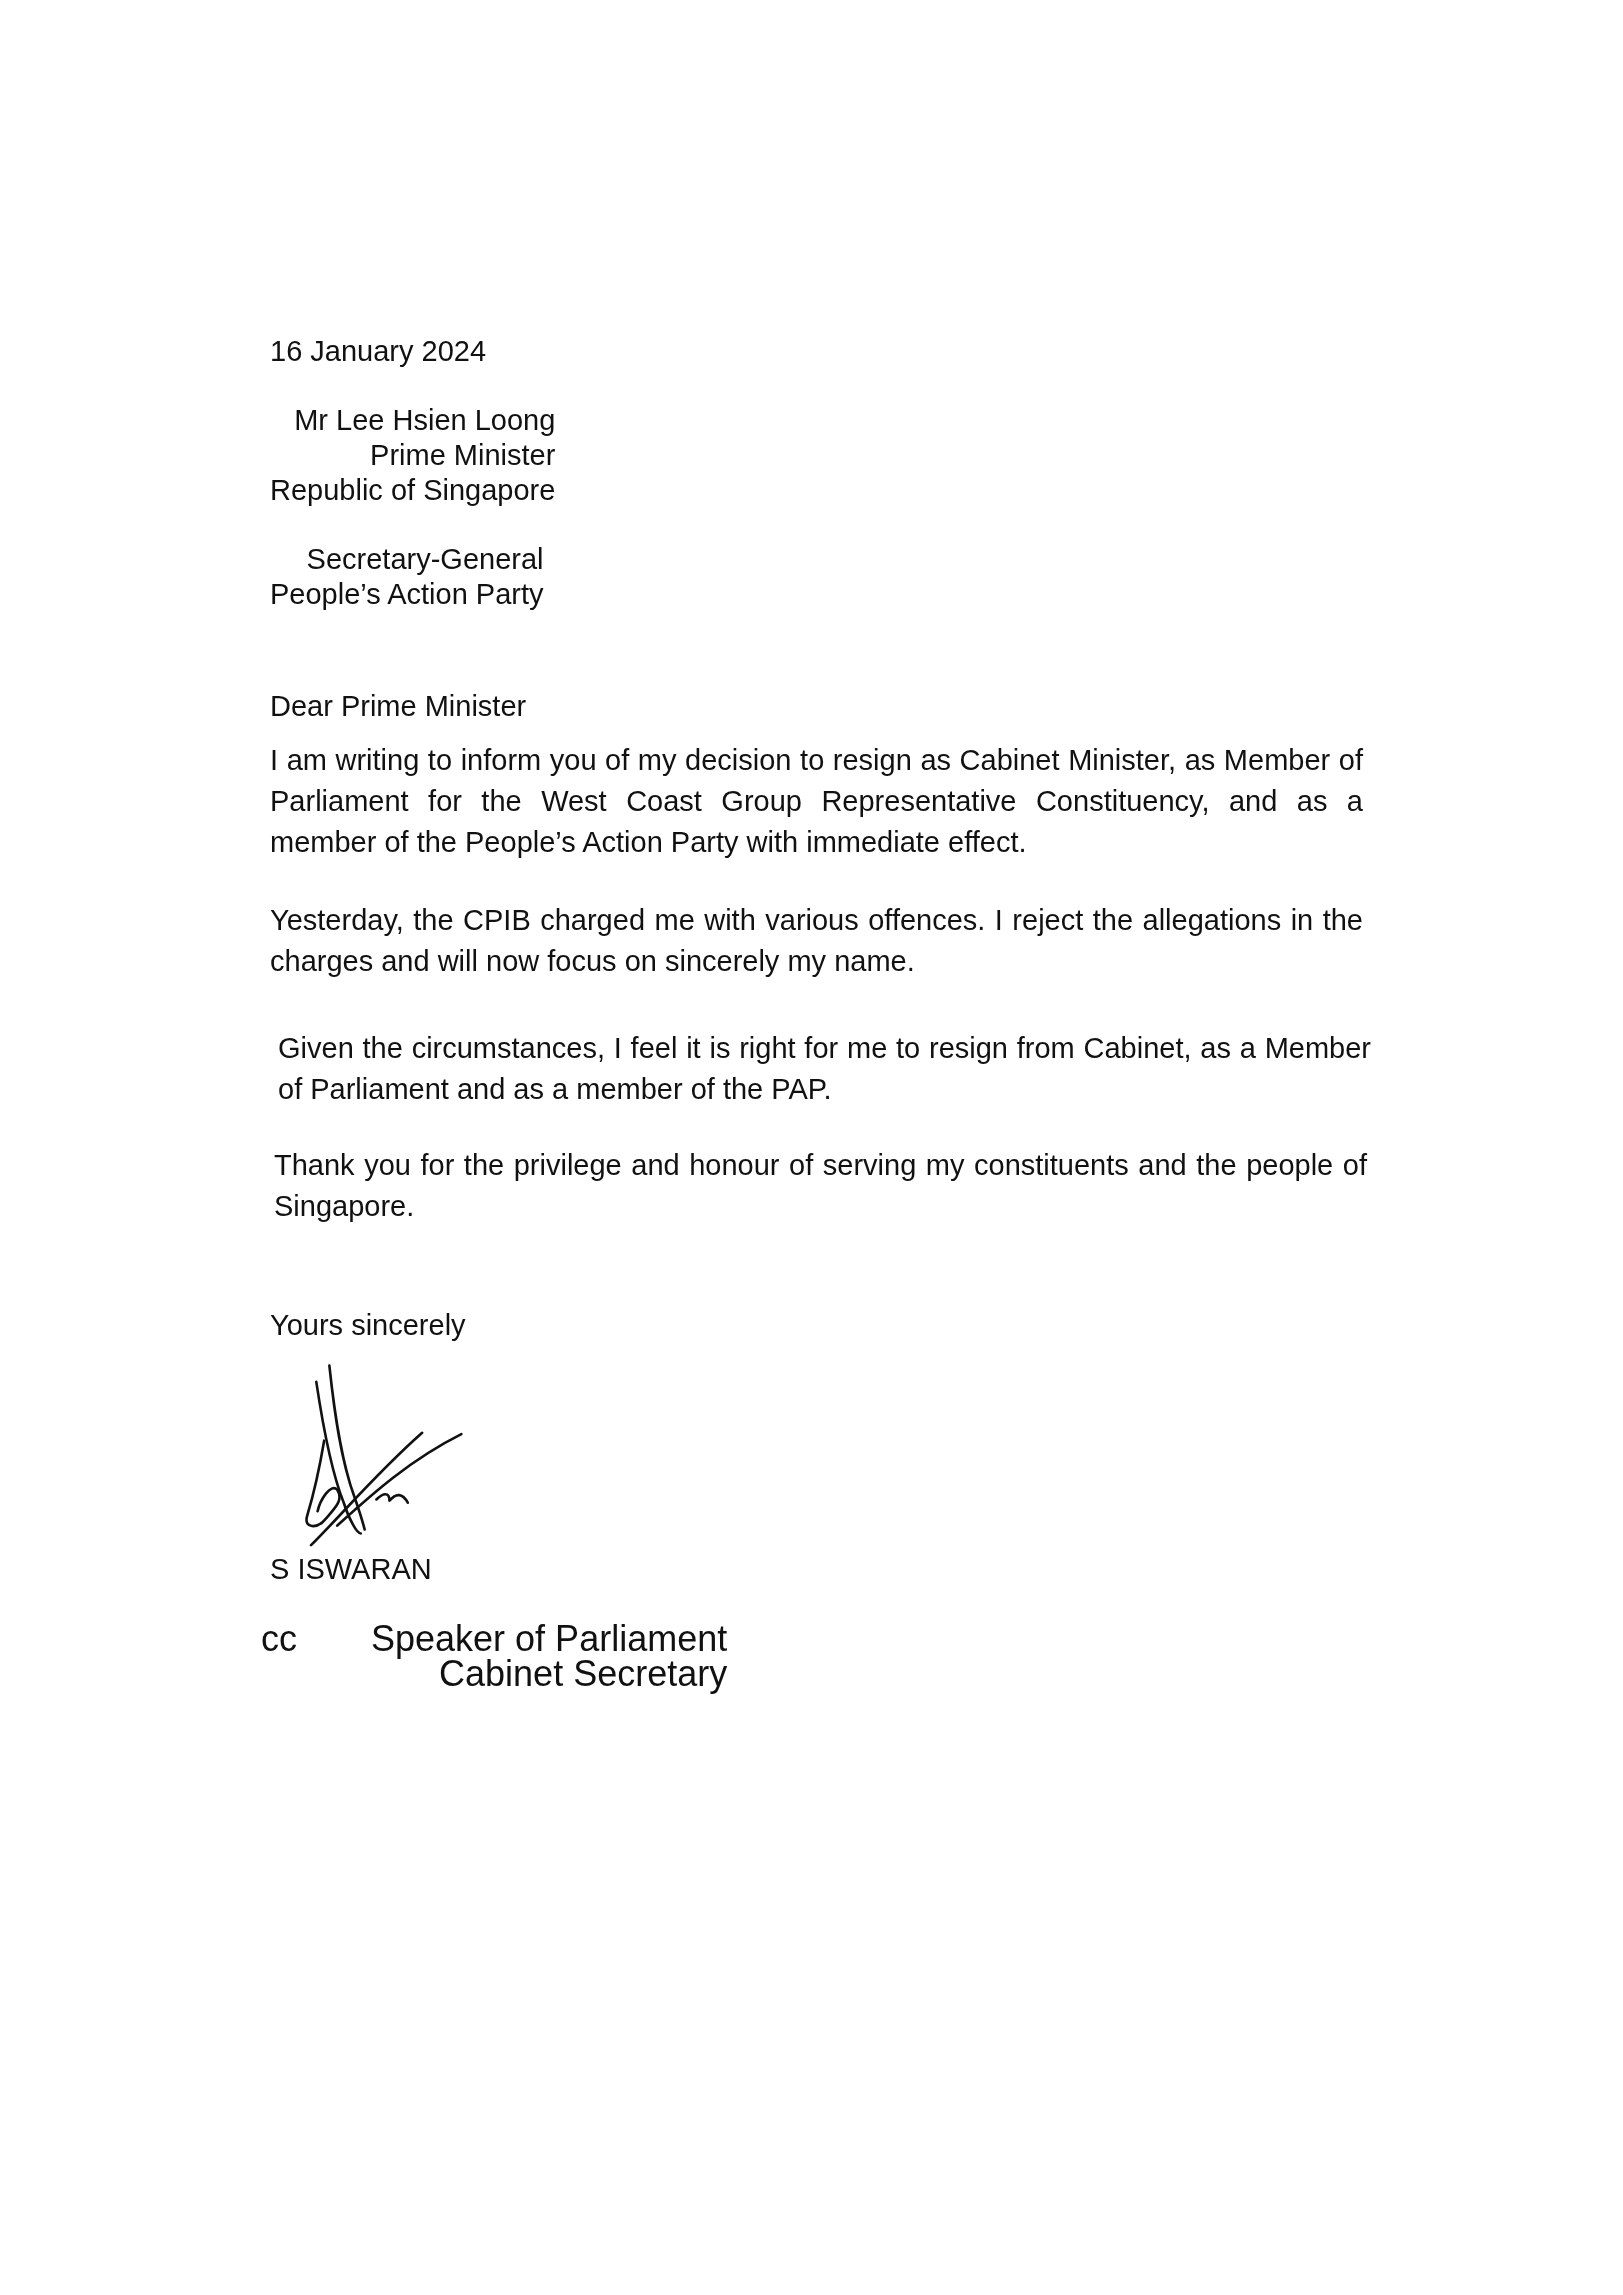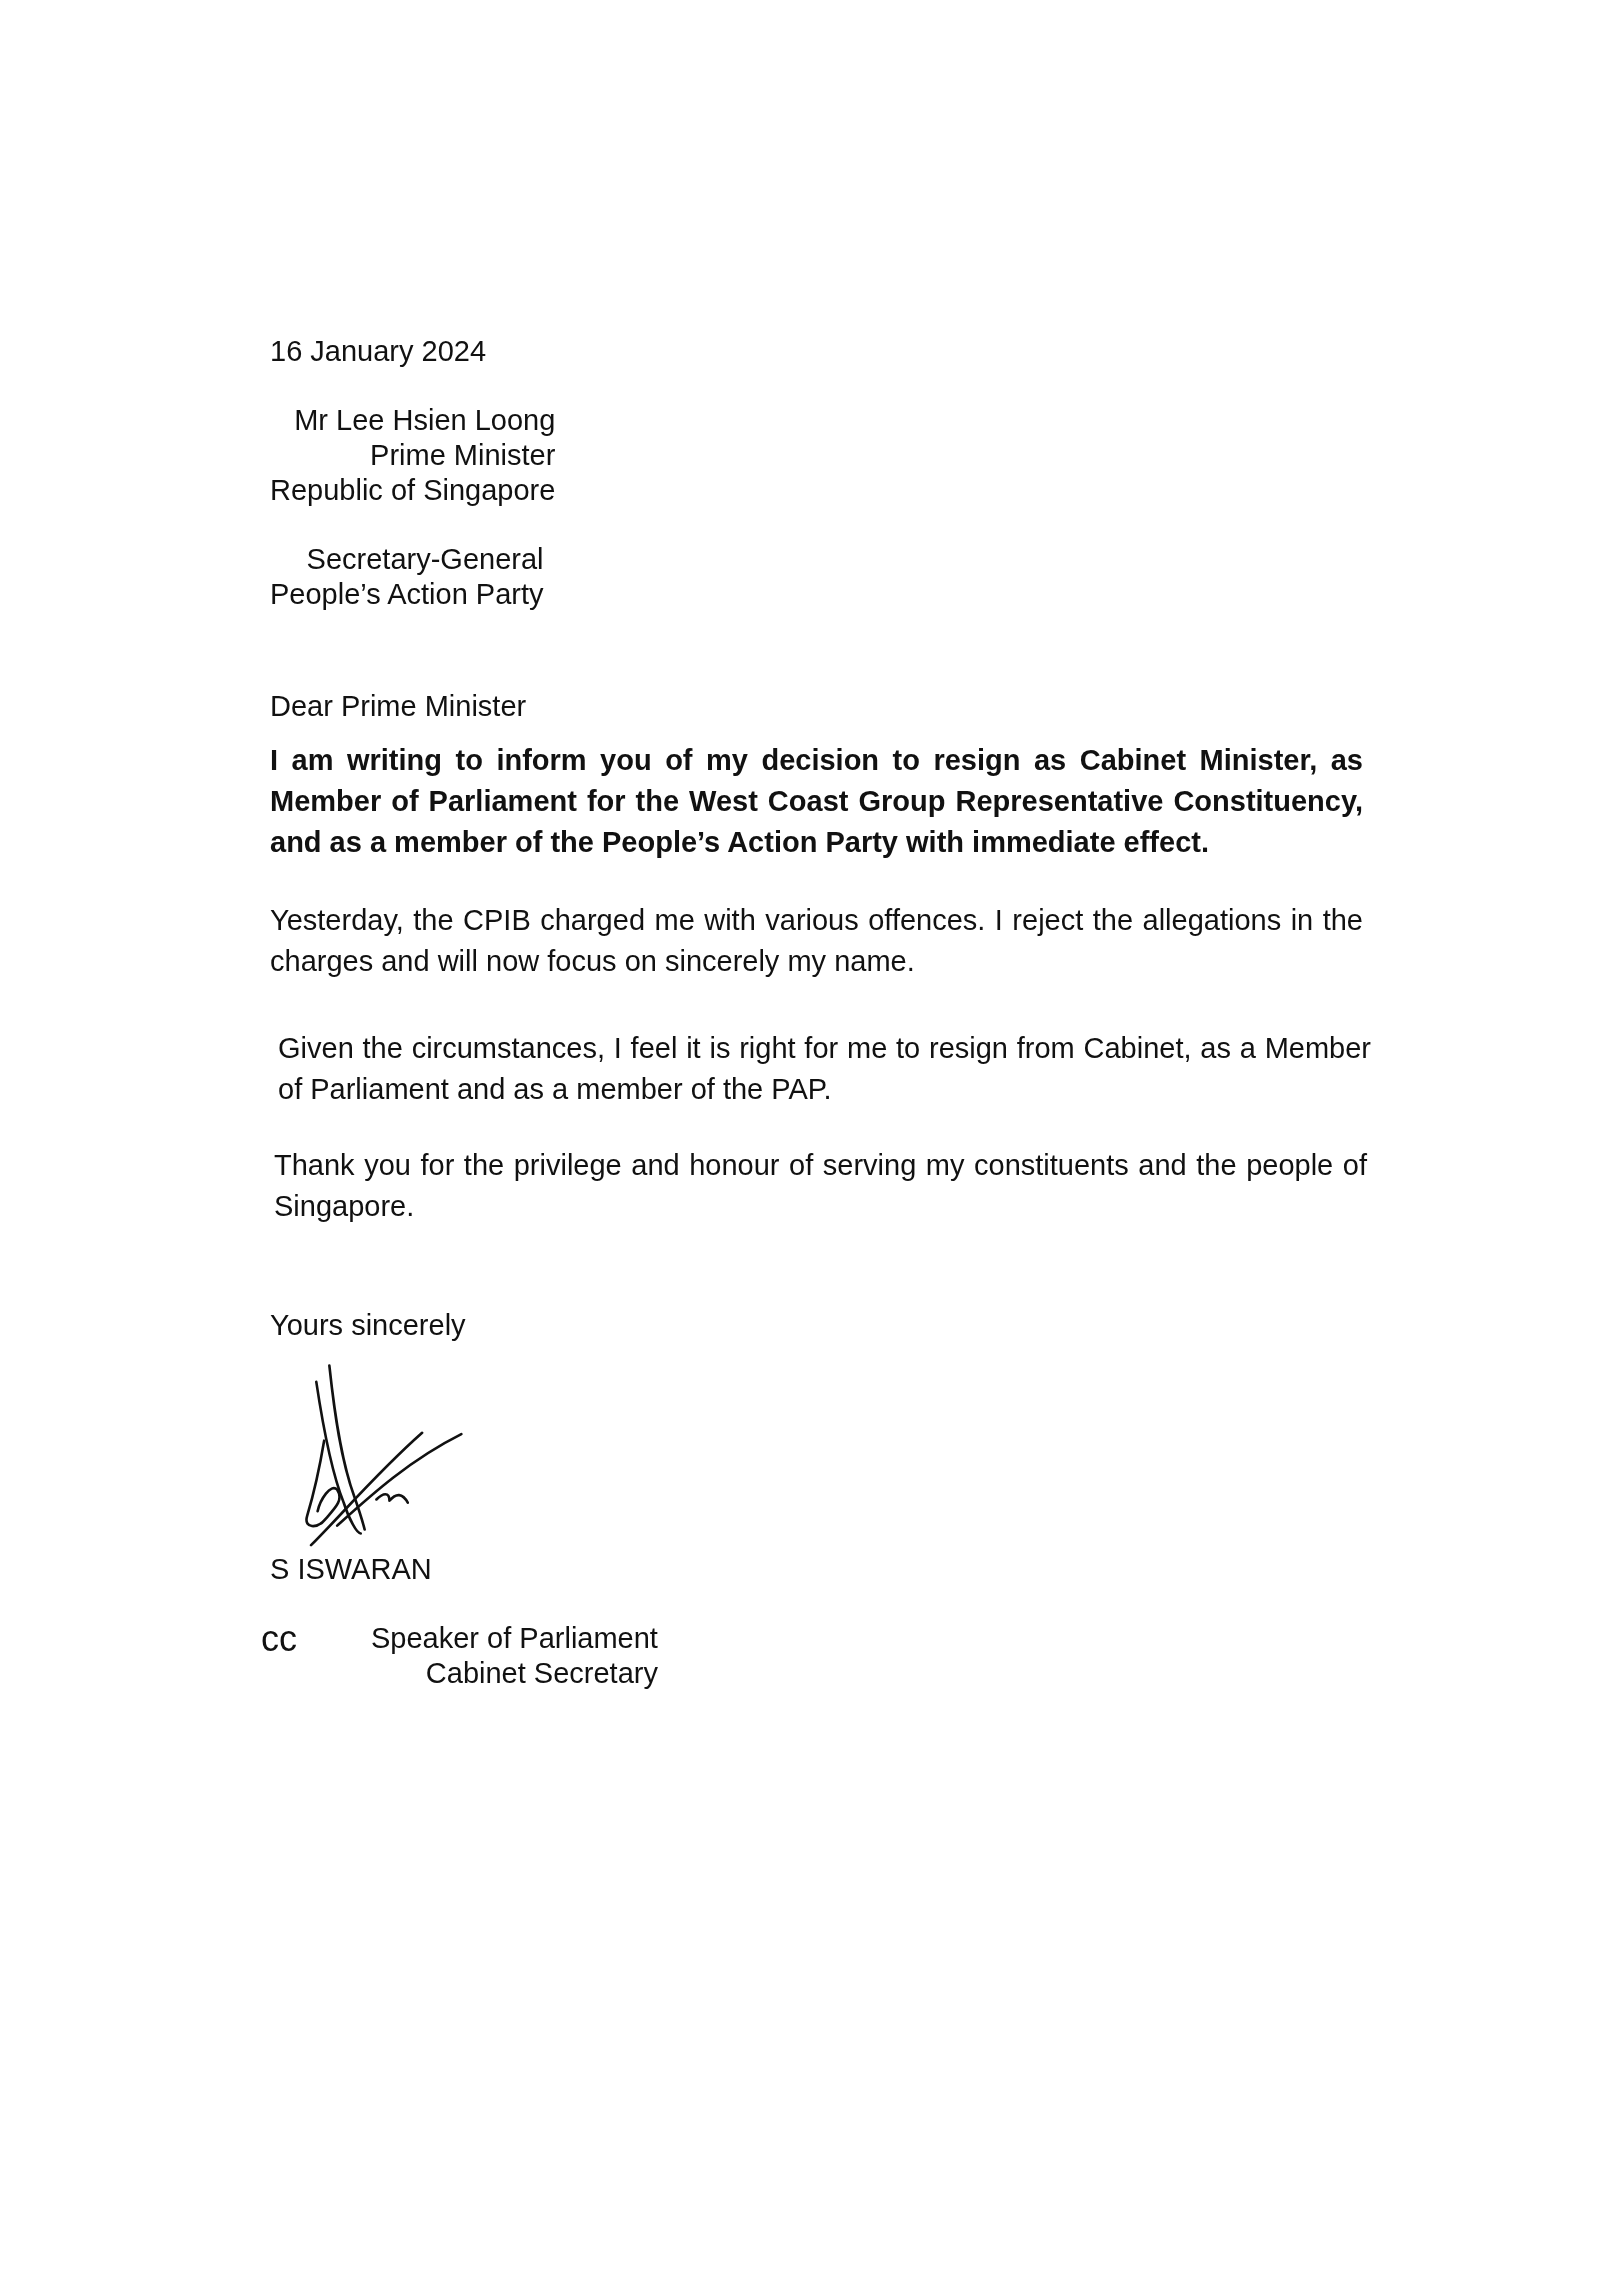--- a/index.html
+++ b/index.html
@@ -50,21 +50,21 @@
       position: absolute;
       left: 261px;
       top: 1621px;
       font-size: 36px;
       line-height: 35px;
     }
     .cc-list {
       position: absolute;
       left: 371px;
       top: 1621px;
-      font-size: 29px;
+      font-size: 36px;
       line-height: 35px;
       white-space: nowrap;
     }
   </style>
 </head>
 <body>
 
 <div class="page">
 
   <div class="abs" style="top:334px;">16 January 2024</div>
@@ -75,21 +75,21 @@
     <span class="block-line">Republic of Singapore</span>
   </div>
 
   <div class="abs" style="top:542px;">
     <span class="block-line">Secretary-General</span>
     <span class="block-line">People’s Action Party</span>
   </div>
 
   <div class="abs" style="top:681px;margin-top:8px;">Dear Prime Minister</div>
 
-  <p class="para" style="top:740px; margin:0;font-weight:bold;">I am writing to inform you of my decision to resign as Cabinet Minister, as Member of Parliament for the West Coast Group Representative Constituency, and as a member of the People’s Action Party with immediate effect.</p>
+  <p class="para" style="top:740px; margin:0;">I am writing to inform you of my decision to resign as Cabinet Minister, as Member of Parliament for the West Coast Group Representative Constituency, and as a member of the People’s Action Party with immediate effect.</p>
 
   <p class="para" style="top:900px; margin:0;">Yesterday, the CPIB charged me with various offences. I reject the allegations in the charges and will now focus on sincerely my name.</p>
 
   <p class="para" style="top:1020px; margin:8px;">Given the circumstances, I feel it is right for me to resign from Cabinet, as a Member of Parliament and as a member of the PAP.</p>
 
   <p class="para" style="top:1141px; margin:4px;">Thank you for the privilege and honour of serving my constituents and the people of Singapore.</p>
 
   <div class="abs" style="top:1308px;">Yours sincerely</div>
 
   <div class="signature">

